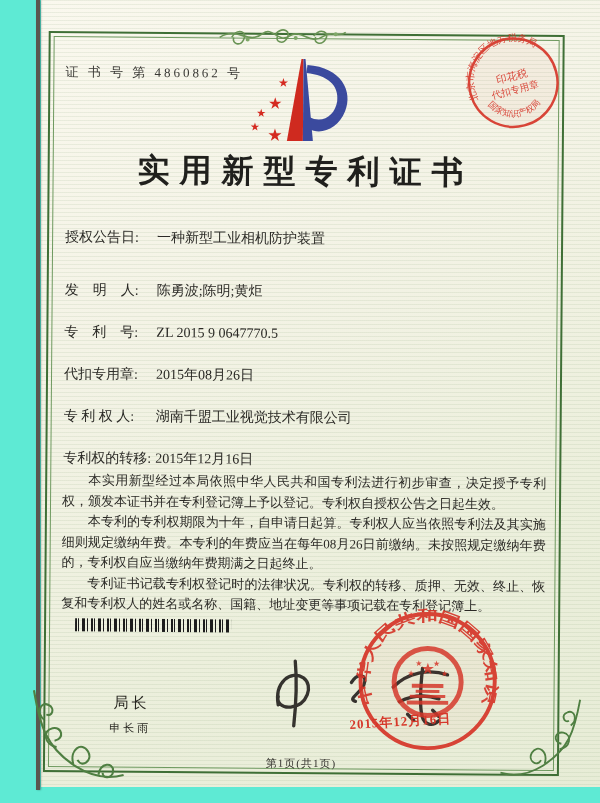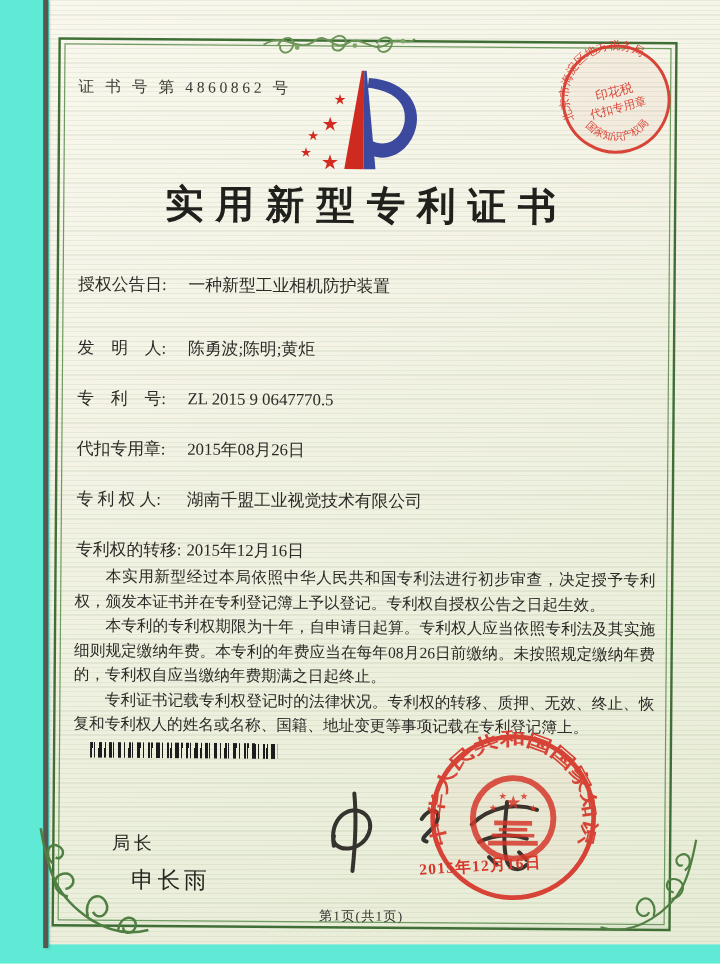--- a/index.html
+++ b/index.html
@@ -16,22 +16,22 @@
   .frame-inner{position:absolute;left:3px;top:3px;right:3px;bottom:3px;border:1px solid #6f9a60;}
   .cert-no{position:absolute;left:63px;top:65px;font-size:13px;letter-spacing:3px;color:#3a3935;}
   .title{position:absolute;left:46px;top:150px;width:516px;text-align:center;font-size:32px;font-weight:bold;letter-spacing:10px;color:#20201d;}
   .field{position:absolute;left:64px;font-size:14px;color:#2b2a26;white-space:pre;}
   .field .lbl{display:inline-block;width:92px;}
   .f0{top:230px}.f1{top:283px}.f2{top:325px}.f3{top:367px}.f4{top:409px}.f5{top:451px}
   .paras{position:absolute;left:63px;top:472px;width:484px;font-size:13px;line-height:20.5px;color:#2b2a26;text-align:justify;}
   .paras p{margin:0;text-indent:2em;}
   .barcode{position:absolute;left:77px;top:620px;width:156px;height:13px;
     background:repeating-linear-gradient(90deg,#1c1c1c 0 2px,rgba(0,0,0,0) 2px 3px,#1c1c1c 3px 4px,rgba(0,0,0,0) 4px 7px,#1c1c1c 7px 10px,rgba(0,0,0,0) 10px 12px,#1c1c1c 12px 13px,rgba(0,0,0,0) 13px 16px);}
-  .director-title{position:absolute;left:96px;top:695px;font-size:15px;letter-spacing:3px;color:#26251f;}
-  .director-name{position:absolute;left:112px;top:722px;font-size:19px;letter-spacing:3px;color:#26251f;}
+  .director-title{position:absolute;left:116px;top:695px;font-size:15px;letter-spacing:3px;color:#26251f;}
+  .director-name{position:absolute;left:112px;top:722px;font-size:11px;letter-spacing:3px;color:#26251f;}
   .seal-date{position:absolute;left:352px;top:712px;font-size:13px;font-weight:bold;color:#d6372a;letter-spacing:1px;transform:rotate(-4deg);}
   .footer{position:absolute;left:46px;top:756px;width:516px;text-align:center;font-size:11px;letter-spacing:1px;color:#33322d;}
   .logo{position:absolute;left:237px;top:53px;}
   .tax-stamp{position:absolute;left:463px;top:33px;transform:rotate(-15deg);opacity:.92;}
   .big-seal{position:absolute;left:356px;top:606px;opacity:.93;}
   .signature{position:absolute;left:262px;top:650px;}
   .orn-top{position:absolute;left:210px;top:20px;}
   .orn-bl{position:absolute;left:28px;top:686px;}
   .orn-br{position:absolute;left:498px;top:692px;transform:scaleX(-1);}
   svg text{font-family:"Liberation Serif","DejaVu Serif",serif;}

